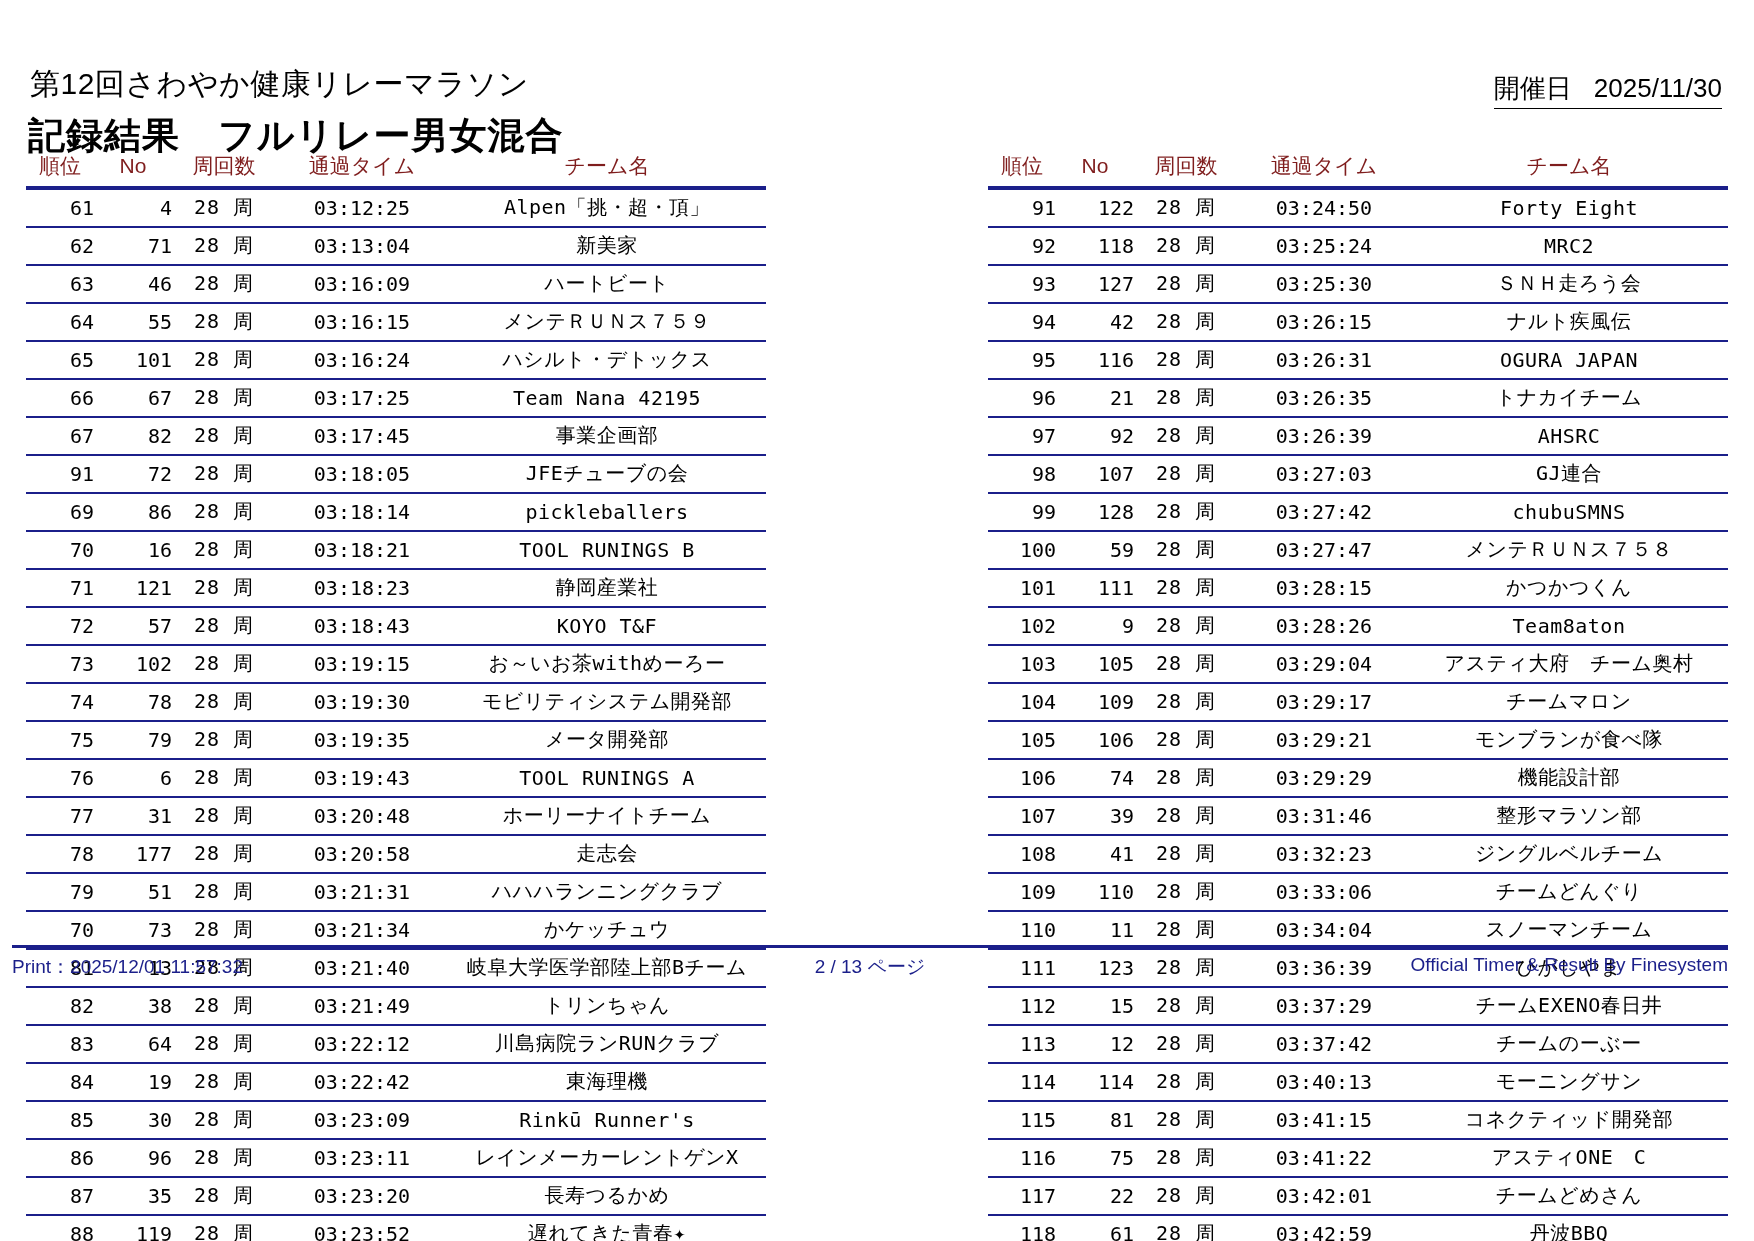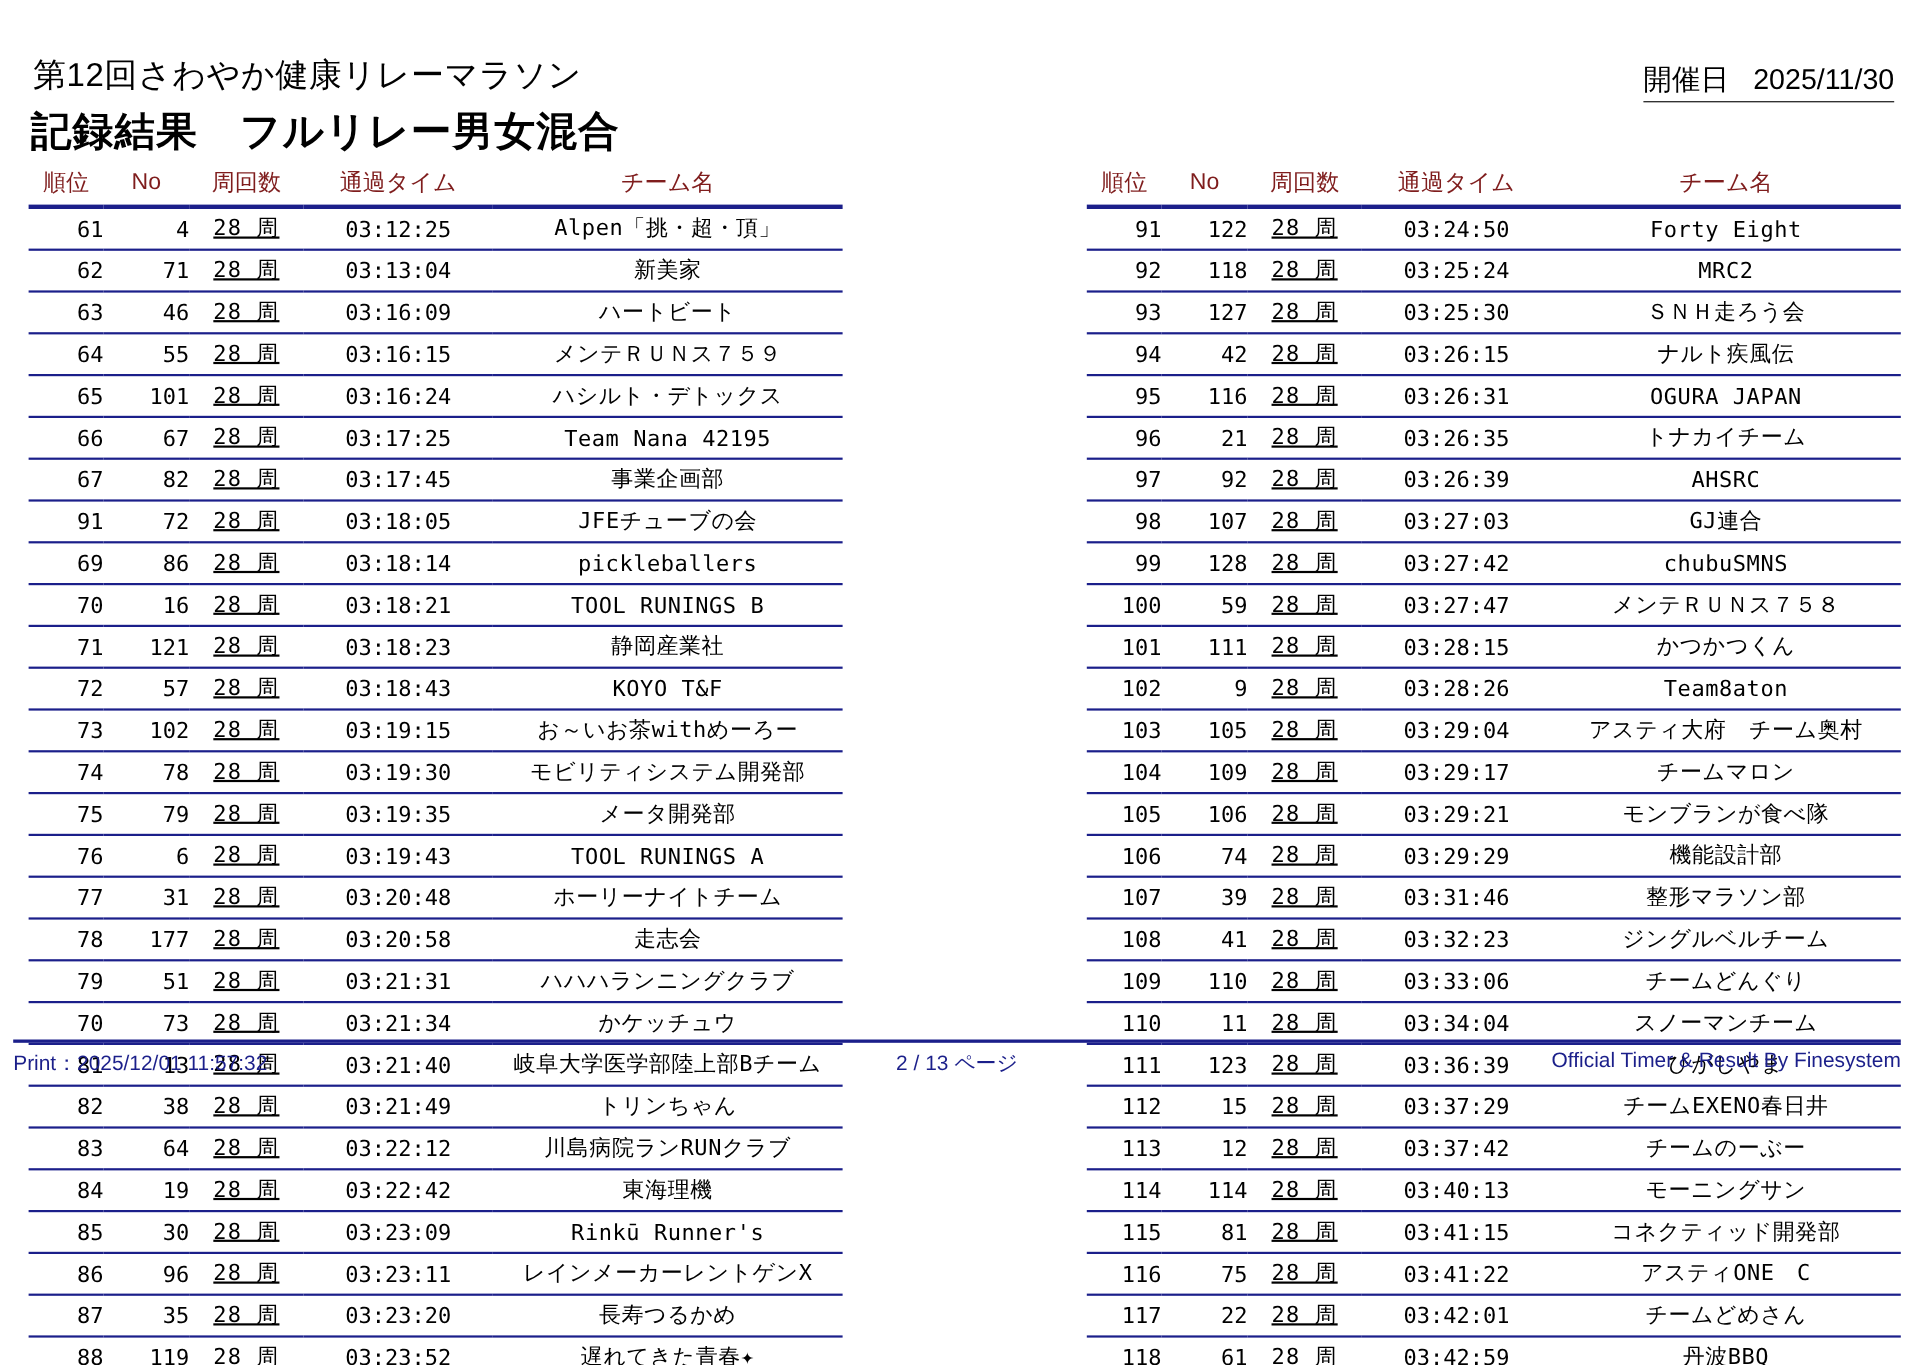--- a/index.html
+++ b/index.html
@@ -14,21 +14,21 @@
     color: #000000;
     position: relative;
     overflow: hidden;
   }
   .page {
     position: absolute;
     left: 0; top: 0;
     width: 1754px;
     height: 998px;
     box-sizing: border-box;
-    padding: 0 26px;
+    padding: 16px 26px;
   }
 
   
   .head-row {
     position: relative;
     height: 108px;
   }
   .event-title {
     position: absolute;
     left: 4px;
@@ -98,21 +98,21 @@
     font-family: "DejaVu Sans Mono", "Liberation Mono", monospace;
     font-size: 20px;
     color: #000;
     padding: 4px 0 5px 0;
     border-bottom: 2.5px solid #1b1f8a;
     white-space: nowrap;
     overflow: hidden;
   }
   td.rank { text-align: right; padding-right: 16px; }
   td.no   { text-align: right; padding-right: 14px; }
-  td.laps { text-align: center; letter-spacing: 1px; text-decoration: underline; }
+  td.laps { text-align: center; letter-spacing: 1px; }
   td.time { text-align: center; }
   td.team { text-align: center; padding-left: 20px; letter-spacing: 0.5px; }
 
   
   table.results tbody tr:last-child td {
     border-bottom: 4px solid #1b1f8a;
   }
 
   
   .footer {

